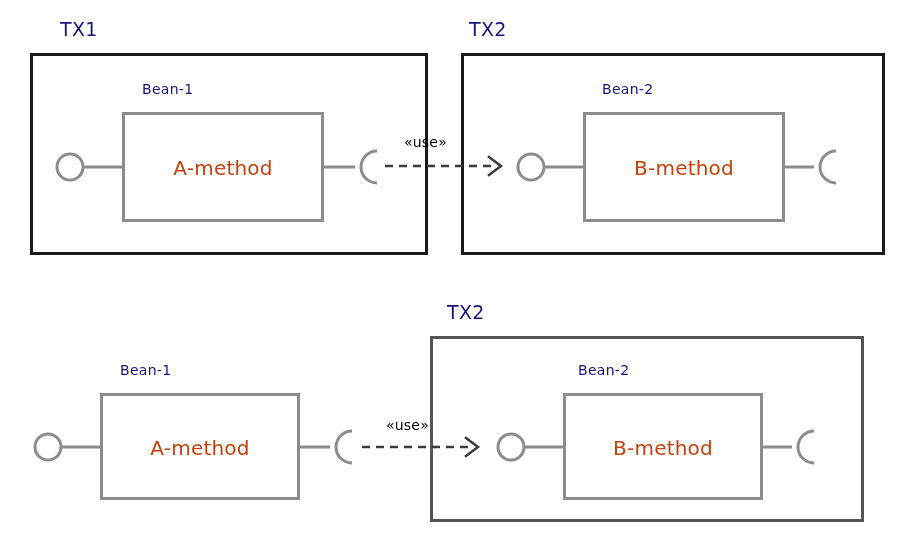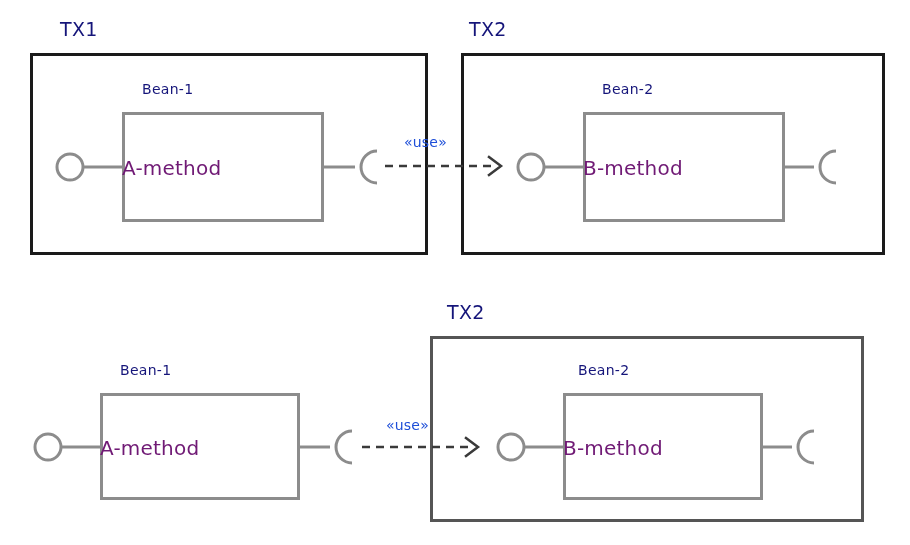--- a/index.html
+++ b/index.html
@@ -46,37 +46,38 @@
   }
   .bean-rect {
     position: absolute;
     box-sizing: border-box;
     border: 3px solid #8c8c8c;
     background: #ffffff;
   }
   .bean-method {
     position: absolute;
     font-size: 20px;
-    color: #701a75;
+    color: #c2410c;
     white-space: nowrap;
+    text-align: center;
     letter-spacing: 0.2px;
   }
   
   .overlay {
     position: absolute;
     left: 0;
     top: 0;
     width: 910px;
     height: 545px;
     pointer-events: none;
   }
   .use-label {
     position: absolute;
     font-size: 14px;
-    color: #1d4ed8;
+    color: #000000;
     white-space: nowrap;
     letter-spacing: 0.2px;
   }
 </style>
 </head>
 <body>
 
 <div id="canvas">
 
   <div class="tx-label" style="left:60px; top:18px;">TX1</div>

